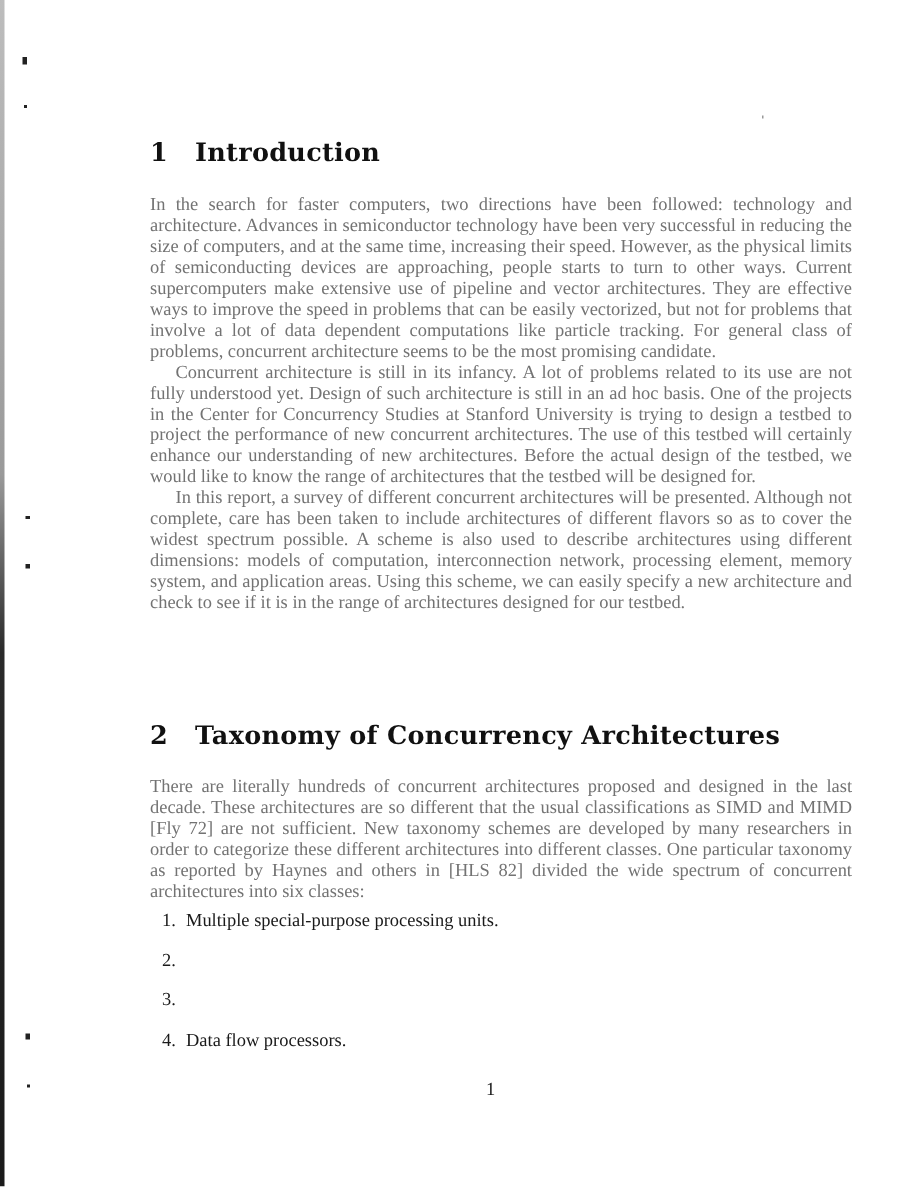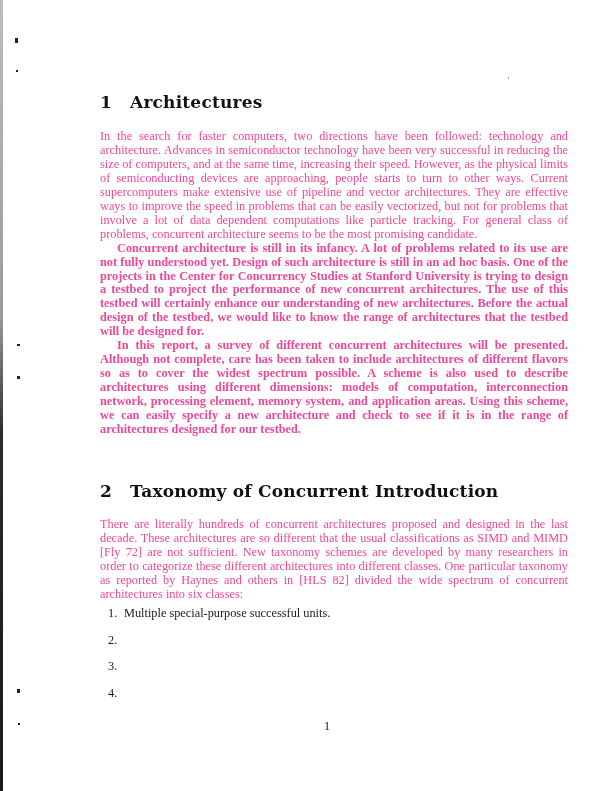--- a/index.html
+++ b/index.html
@@ -18,23 +18,23 @@
   }
   h2.section {
     margin: 0; font-family: "DejaVu Serif", serif; font-weight: bold;
     font-size: 17px; letter-spacing: 0.2px; color: #111;
     display: flex; align-items: baseline; height: 24px;
   }
   h2.section .num { width: 30px; display: inline-block; }
   p.body {
     margin: 0; font-family: "Liberation Serif", serif;
     font-size: 12.3px; line-height: 13.95px; text-align: justify;
-    color: #ec4899;
+    color: #737373;
   }
-  p.indent { text-indent: 17px; font-weight: bold; }
+  p.indent { text-indent: 17px; }
   #sec1-heading { margin-bottom: 14px; }
   #sec2 { position: absolute; left: 100px; top: 481px; width: 468px; }
   #sec2-heading { margin-bottom: 13px; }
   ol.classes {
     list-style: none; margin: 0; padding: 0;
     position: absolute; left: 108px; top: 606px; width: 460px;
     font-family: "Liberation Serif", serif; font-size: 12.3px;
   }
   ol.classes li { height: 26.7px; display: flex; }
   ol.classes .marker { width: 16px; display: inline-block; }
@@ -51,44 +51,45 @@
 <div class="speck" style="left:16px;top:70px;width:2px;height:2px;"></div>
 <div class="speck" style="left:17px;top:344px;width:3px;height:2px;"></div>
 <div class="speck" style="left:17px;top:376px;width:3px;height:3px;"></div>
 <div class="speck" style="left:17px;top:689px;width:3px;height:4px;"></div>
 <div class="speck" style="left:18px;top:723px;width:2px;height:2px;"></div>
 <div class="speck" style="left:508px;top:77px;width:1px;height:2px;background:#999;"></div>
 
 <div class="page">
   <h2 class="section" id="sec1-heading">
     <span class="num">1</span>
-    <span>Architectures</span>
+    <span>Introduction</span>
   </h2>
   <p class="body">In the search for faster computers, two directions have been followed: technology and architecture. Advances in semiconductor technology have been very successful in reducing the size of computers, and at the same time, increasing their speed. However, as the physical limits of semiconducting devices are approaching, people starts to turn to other ways. Current supercomputers make extensive use of pipeline and vector architectures. They are effective ways to improve the speed in problems that can be easily vectorized, but not for problems that involve a lot of data dependent computations like particle tracking. For general class of problems, concurrent architecture seems to be the most promising candidate.</p>
   <p class="body indent">Concurrent architecture is still in its infancy. A lot of problems related to its use are not fully understood yet. Design of such architecture is still in an ad hoc basis. One of the projects in the Center for Concurrency Studies at Stanford University is trying to design a testbed to project the performance of new concurrent architectures. The use of this testbed will certainly enhance our understanding of new architectures. Before the actual design of the testbed, we would like to know the range of architectures that the testbed will be designed for.</p>
   <p class="body indent">In this report, a survey of different concurrent architectures will be presented. Although not complete, care has been taken to include architectures of different flavors so as to cover the widest spectrum possible. A scheme is also used to describe architectures using different dimensions: models of computation, interconnection network, processing element, memory system, and application areas. Using this scheme, we can easily specify a new architecture and check to see if it is in the range of architectures designed for our testbed.</p>
 </div>
 
 <div id="sec2">
   <h2 class="section" id="sec2-heading">
     <span class="num">2</span>
-    <span>Taxonomy of Concurrent Introduction</span>
+    <span>Taxonomy of Concurrency Architectures</span>
   </h2>
   <p class="body">There are literally hundreds of concurrent architectures proposed and designed in the last decade. These architectures are so different that the usual classifications as SIMD and MIMD [Fly 72] are not sufficient. New taxonomy schemes are developed by many researchers in order to categorize these different architectures into different classes. One particular taxonomy as reported by Haynes and others in [HLS 82] divided the wide spectrum of concurrent architectures into six classes:</p>
 </div>
 
 <ol class="classes">
   <li>
     <span class="marker">1.</span>
-    <span>Multiple special-purpose successful units.</span>
+    <span>Multiple special-purpose processing units.</span>
   </li>
   <li>
     <span class="marker">2.</span>
   </li>
   <li>
     <span class="marker">3.</span>
   </li>
   <li>
     <span class="marker">4.</span>
+    <span>Data flow processors.</span>
   </li>
 </ol>
 
 <div class="page-number">1</div>
 
 </body></html>

